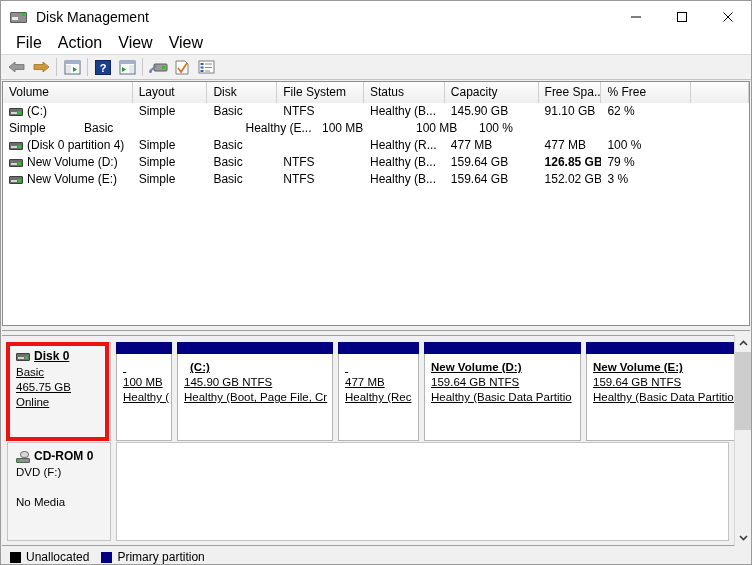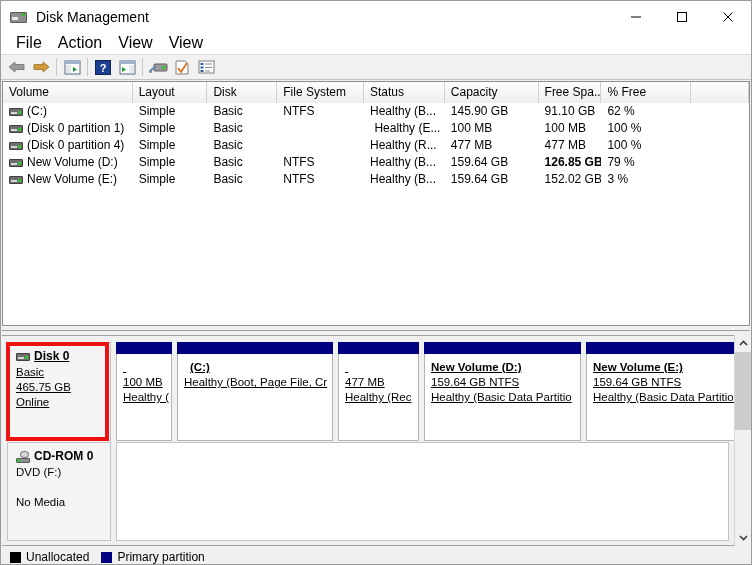--- a/index.html
+++ b/index.html
@@ -370,27 +370,20 @@
           <div class="lc" style="width: 75px;">Simple</div>
           <div class="lc" style="width: 70px;">Basic</div>
           <div class="lc" style="width: 87px;">NTFS</div>
           <div class="lc" style="width: 81px;">Healthy (B...</div>
           <div class="lc" style="width: 94px;">145.90 GB</div>
           <div class="lc" style="width: 63px;">91.10 GB</div>
           <div class="lc" style="width: 90px;">62 %</div>
           <div class="lc" style="width: 58px;"></div>
         </div>
         <div class="lrow">
-          <div class="lc volcell" style="width: 130px;">
-            <span class="drive-ico">
-              <span class="ln"></span>
-              <span class="led2"></span>
-            </span>
-            <span>(Disk 0 partition 1)</span>
-          </div>
           <div class="lc" style="width: 75px;">Simple</div>
           <div class="lc" style="width: 70px;">Basic</div>
           <div class="lc" style="width: 87px;"></div>
           <div class="lc" style="width: 81px; text-align: center;">Healthy (E...</div>
           <div class="lc" style="width: 94px;">100 MB</div>
           <div class="lc" style="width: 63px;">100 MB</div>
           <div class="lc" style="width: 90px;">100 %</div>
           <div class="lc" style="width: 58px;"></div>
         </div>
         <div class="lrow">
@@ -471,20 +464,21 @@
             <div class="part-body">
               <div class="part-name">&nbsp;</div>
               <div>100 MB</div>
               <div>Healthy (</div>
             </div>
           </div>
           <div class="part" style="width: 156px;">
             <div class="part-bar" style="background: rgb(0, 0, 128);"></div>
             <div class="part-body">
               <div class="part-name part-indent">(C:)</div>
+              <div>145.90 GB NTFS</div>
               <div>Healthy (Boot, Page File, Cr</div>
             </div>
           </div>
           <div class="part" style="width: 81px;">
             <div class="part-bar" style="background: rgb(0, 0, 128);"></div>
             <div class="part-body">
               <div class="part-name">&nbsp;</div>
               <div>477 MB</div>
               <div>Healthy (Rec</div>
             </div>

